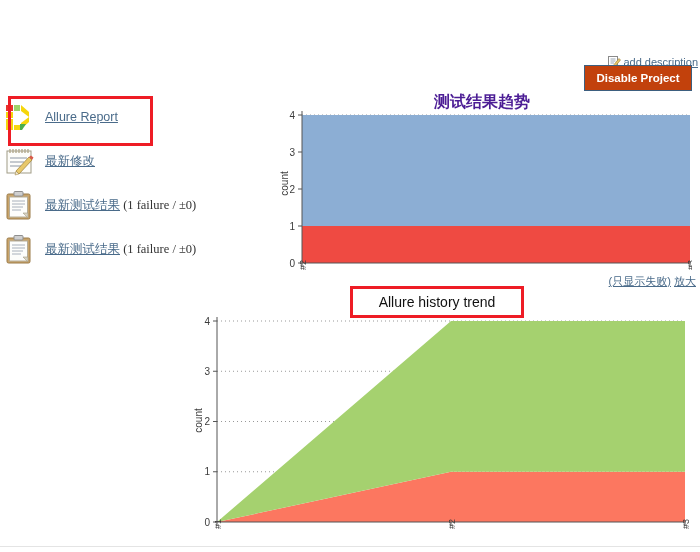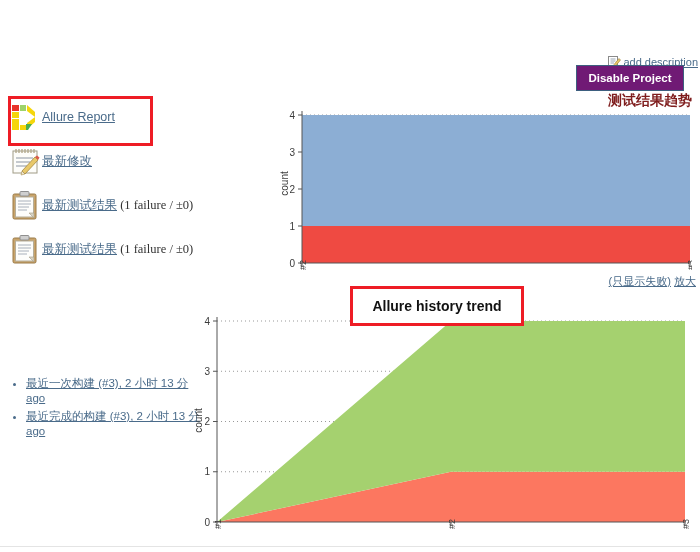--- a/index.html
+++ b/index.html
@@ -19,34 +19,34 @@
     letter-spacing: -0.2px; white-space: nowrap;
   }
   .add-desc {
     position: absolute; right: 2px; top: 45px;
     font-size: 11px; color: #4a6b8a;
     text-decoration: underline; cursor: pointer;
     display: flex; align-items: center; gap: 2px; margin-top: 10px;
   }
   .desc-icon { width: 13px; height: 13px; position: relative; display: inline-block; }
   .disable-btn {
-    position: absolute; right: 16px; top: 65px;
+    position: absolute; right: 8px; top: 65px;
     width: 108px; height: 26px;
-    background: #701a75;
+    background: #c2410c;
     border: 1px solid #3d5f7f;
     color: #ffffff; font-size: 11.5px; font-weight: bold;
     display: flex; align-items: center; justify-content: center;
     cursor: pointer; box-sizing: border-box;
   }
 
   
   .sidebar { position: absolute; left: 0; top: 96px; width: 262px; }
   .side-item {
     position: relative; display: flex; align-items: flex-start;
-    padding: 4px 6px 4px 8px; min-height: 36px;
+    gap: 9px; padding: 4px 6px 4px 2px; min-height: 36px;
   }
   .side-icon { width: 34px; height: 34px; flex: 0 0 34px; position: relative; }
   .side-label { font-size: 12.5px; line-height: 16px; padding-top: 9px; color: #333; }
   .side-label a { color: #4a6b8a; text-decoration: underline; cursor: pointer; }
   .side-label .muted { color: #333; font-family: Liberation Serif, serif; }
 
   .hl-box {
     position: absolute; left: 8px; top: 96px;
     width: 145px; height: 50px;
     border: 3px solid #ee1c25; box-sizing: border-box;
@@ -58,40 +58,40 @@
     font-size: 17px; font-weight: bold; color: #1c1c1c;
   }
   .permalinks { position: absolute; left: 0; top: 376px; width: 210px; }
   .permalinks ul { margin: 0; padding-left: 26px; list-style: disc; }
   .permalinks li { font-size: 11.5px; line-height: 15px; margin-bottom: 3px; color: #4a6b8a; }
   .permalinks li a { color: #4a6b8a; text-decoration: underline; cursor: pointer; }
 
   
   .chart { position: absolute; }
   .chart-title {
-    position: absolute; font-size: 14px; font-weight: bold; color: #7f1d1d;
-    text-align: right; width: 100%;
+    position: absolute; font-size: 16px; font-weight: bold; color: #4c1d95;
+    text-align: center; width: 100%;
   }
   .axis-label-y {
     position: absolute; font-size: 10px; color: #3b3b3b;
     transform: rotate(-90deg); transform-origin: center center;
     white-space: nowrap;
   }
   .chart-links {
     position: absolute; font-size: 11px; color: #4a6b8a;
   }
   .chart-links a { color: #4a6b8a; text-decoration: underline; cursor: pointer; margin-top: 44px; }
 
   .trend-badge {
     position: absolute; left: 350px; top: 286px;
-    width: 174px; height: 40px;
+    width: 174px; height: 32px;
     border: 3px solid #ee1c25; background: #ffffff;
     box-sizing: border-box;
     display: flex; align-items: center; justify-content: center;
-    font-size: 14px; font-weight: bold; color: #111; z-index: 5;
+    font-size: 14px; font-weight: normal; color: #111; z-index: 5;
   }
   .hr-line {
     position: absolute; left: 0; width: 700px; height: 1px; background: #e4e4e4;
   }
 </style>
 </head>
 <body>
 
 <div id="root">
 
@@ -197,26 +197,20 @@
         </svg>
       </span>
       <span class="side-label">
         <a>最新测试结果</a><span class="muted"> (1 failure / ±0)</span>
       </span>
     </div>
   </div>
 
   <div class="hl-box"></div>
 
-  <div class="permalinks">
-    <ul>
-      <li><a>最近一次构建 (#3), 2 小时 13 分 ago</a></li>
-      <li><a>最近完成的构建 (#3), 2 小时 13 分 ago</a></li>
-    </ul>
-  </div>
 
   <div class="chart" id="chart-top" style="left:272px; top:92px; width:420px; height:190px;">
     <div class="chart-title" style="top:0px;">测试结果趋势</div>
     <div class="axis-label-y" style="left:-8px; top:86px; width:40px; text-align:center;">count</div>
     <svg id="svg-top" width="420" height="190" style="position:absolute;left:0;top:0;">
         <line x1="30" y1="134" x2="418" y2="134" stroke="#999" stroke-width="1" stroke-dasharray="1,3"></line>
         <line x1="30" y1="97" x2="418" y2="97" stroke="#999" stroke-width="1" stroke-dasharray="1,3"></line>
         <line x1="30" y1="60" x2="418" y2="60" stroke="#999" stroke-width="1" stroke-dasharray="1,3"></line>
         <line x1="30" y1="23" x2="418" y2="23" stroke="#999" stroke-width="1" stroke-dasharray="1,3"></line>
         <path d="M 30 171 L 30 171 L 418 171 L 418 134 L 30 134 Z" fill="#ef4a42"></path>

